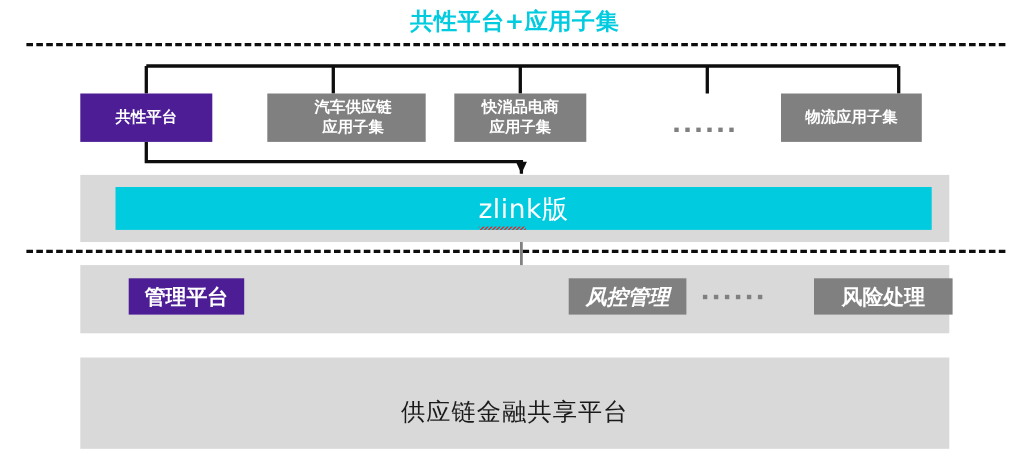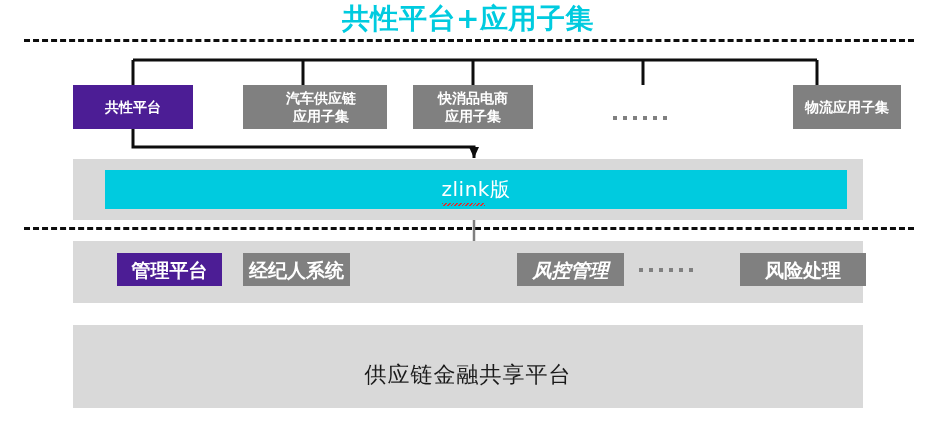--- a/index.html
+++ b/index.html
@@ -19,21 +19,21 @@
   }
 
   
   .title {
     position: absolute;
     left: 0;
     top: 4px;
     width: 936px;
     text-align: center;
     color: #00cbdf;
-    font-size: 28px;
+    font-size: 21px;
     font-weight: 700;
     letter-spacing: 0.5px;
     line-height: 30px;
     white-space: nowrap;
   }
 
   
   .dashed-rule {
     position: absolute;
     left: 24px;
@@ -83,21 +83,21 @@
     width: 742px;
     height: 39px;
     background: #00cbdf;
     display: flex;
     align-items: center;
     justify-content: center;
   }
   .zlink-label {
     position: relative;
     color: #ffffff;
-    font-size: 20px;
+    font-size: 24px;
     font-weight: 400;
     letter-spacing: 0.5px;
   }
   
   .zlink-label::after {
     content: "";
     position: absolute;
     left: 0;
     bottom: -3px;
     width: 43px;
@@ -181,41 +181,40 @@
   </svg>
 
   <div class="box box-cyan t-box" style="left:73px; width:120px;">共性平台</div>
 
   <div class="box box-gray t-box" style="left:243px; width:144px;padding-left:12px;">汽车供应链
 应用子集</div>
 
   <div class="box box-gray t-box" style="left:413px; width:120px;">快消品电商
 应用子集</div>
 
-  <div class="box box-gray t-box" style="left:793px; width:108px;">物流应用子集</div>
+  <div class="box box-gray t-box" style="left:710px; width:128px;">物流应用子集</div>
 
   <div class="dots dots-top">
     <span></span>
       <span></span>
       <span></span>
       <span></span>
       <span></span>
       <span></span>
   </div>
 
   <div class="band band-zlink"></div>
   <div class="zlink-bar">
     <span class="zlink-label">zlink版</span>
   </div>
 
   <div class="band band-apps"></div>
 
   <div class="box box-cyan a-box" style="left:117px; width:105px;">管理平台</div>
 
-  <div class="box box-gray a-box" style="left:243px; width:107px;">经纪人系统</div>
 
 
   <div class="box box-gray a-box" style="left:517px; width:107px;font-style:italic;">风控管理</div>
 
   <div class="box box-gray a-box" style="left:740px; width:126px;">风险处理</div>
 
   <div class="dots dots-low">
     <span></span>
       <span></span>
       <span></span>

